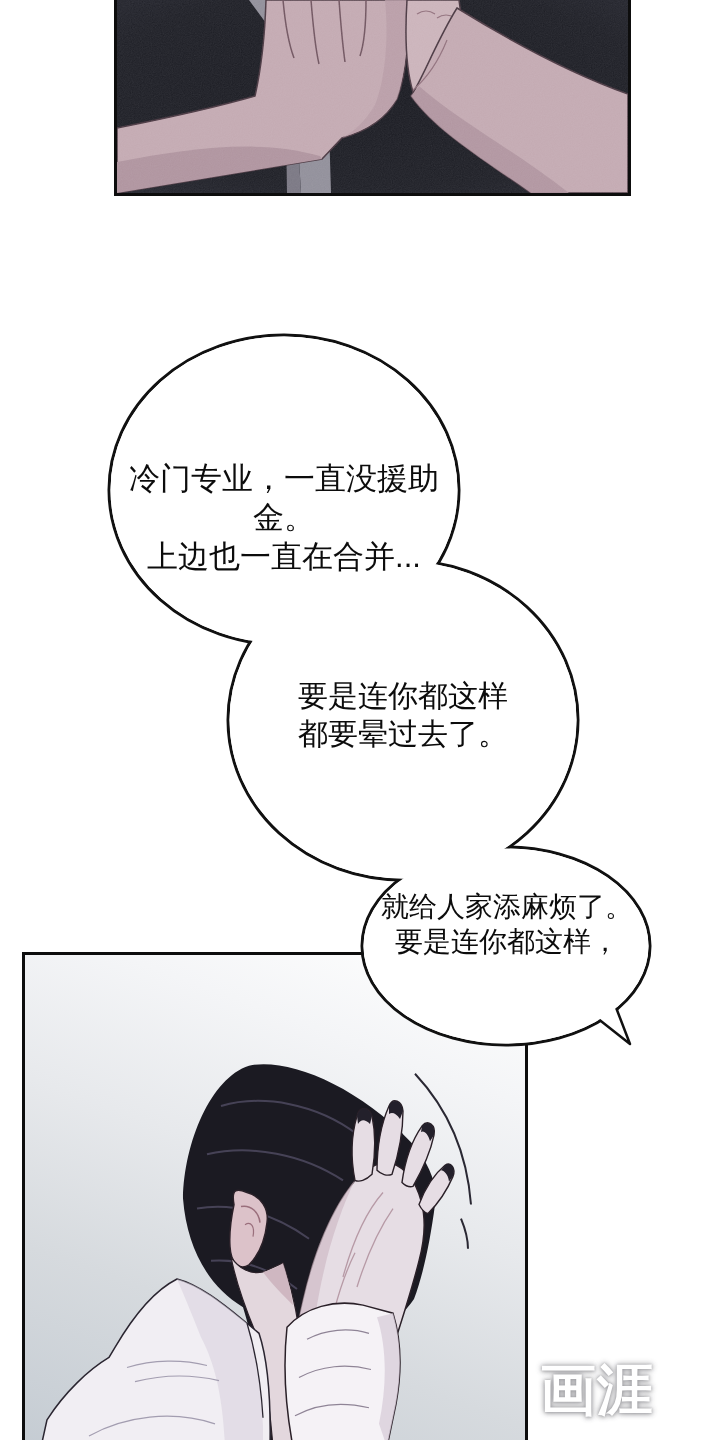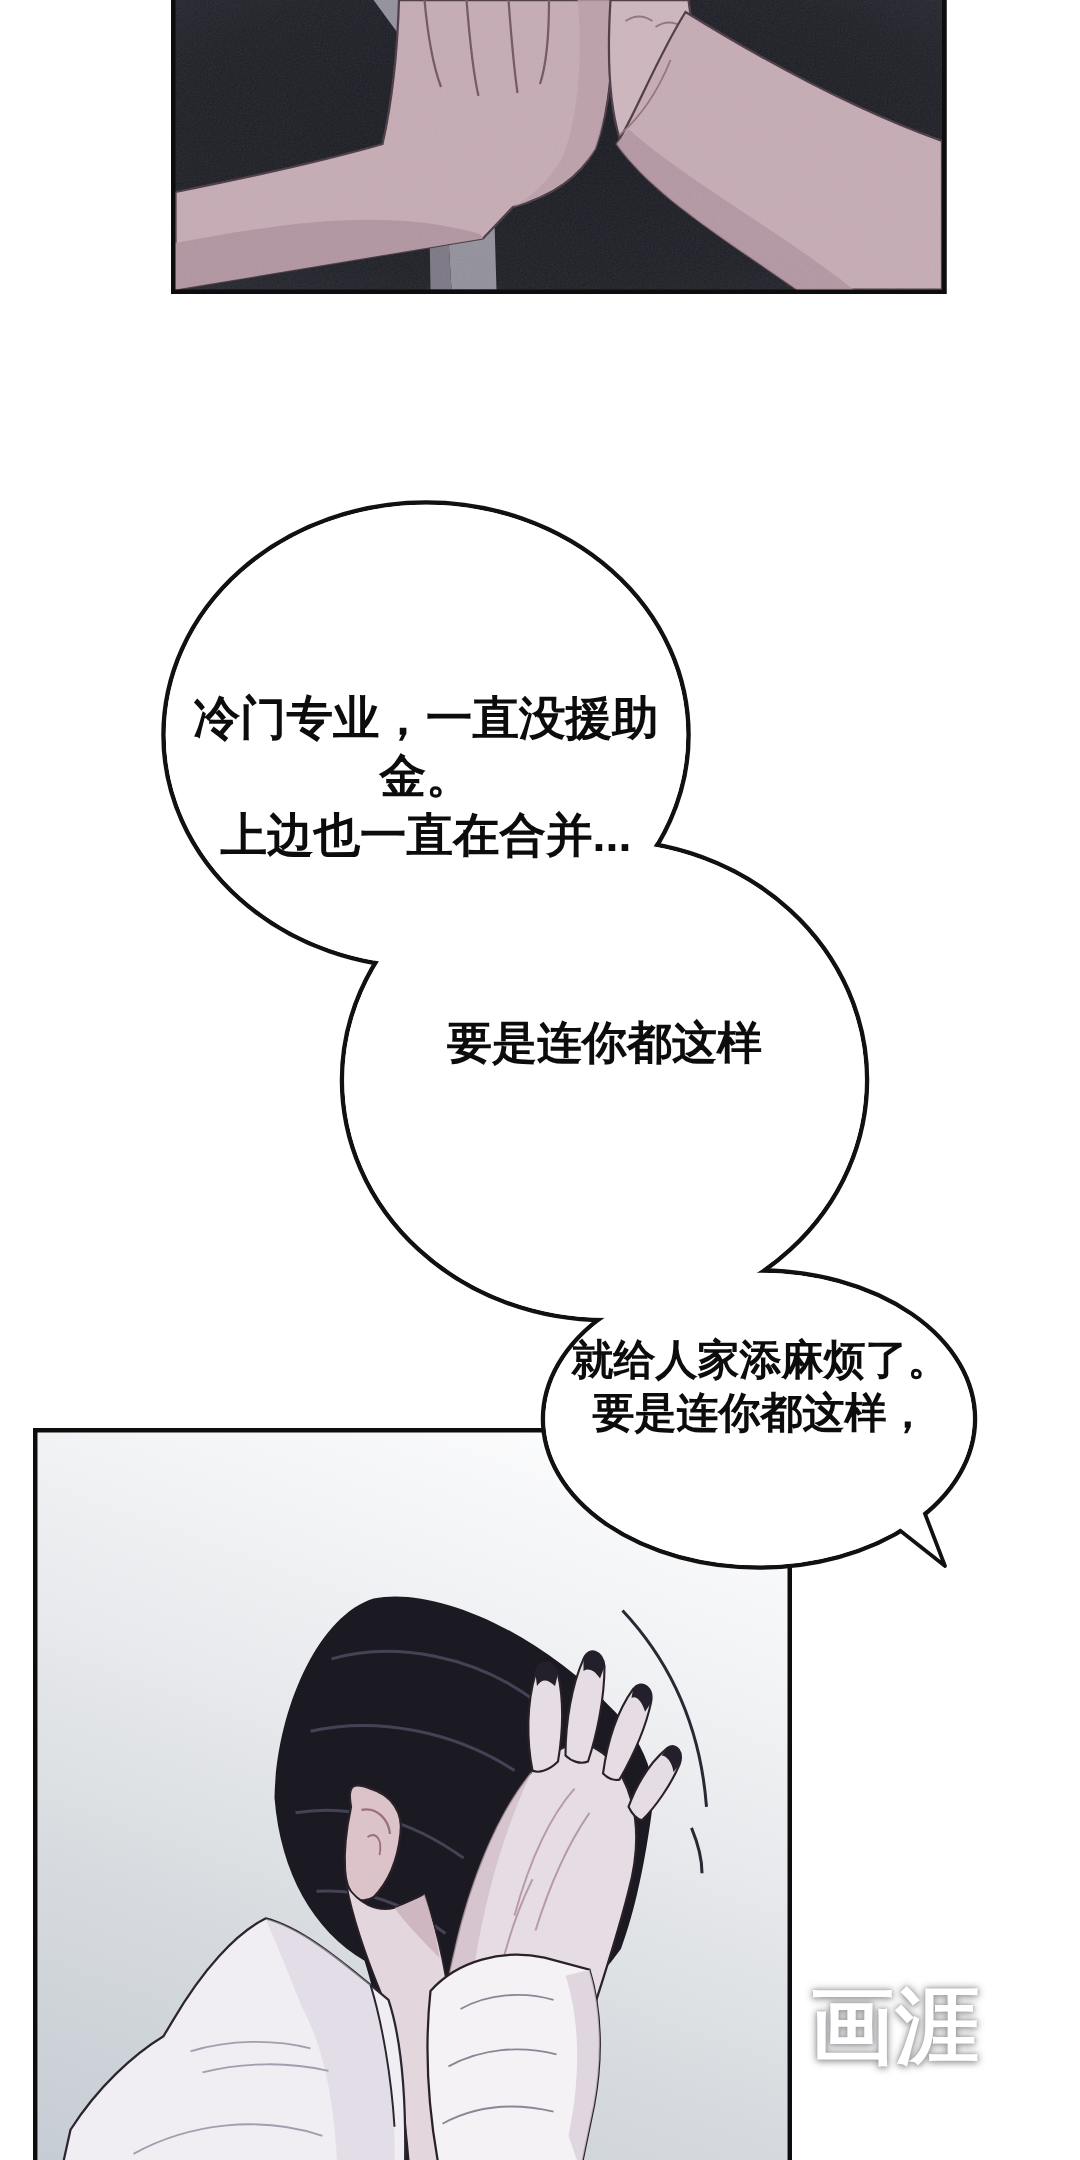--- a/index.html
+++ b/index.html
@@ -4,27 +4,27 @@
 <style>
   html,body{margin:0;padding:0;background:#ffffff;}
   .page{position:relative;width:720px;height:1440px;background:#ffffff;overflow:hidden;
         font-family:"Liberation Sans","DejaVu Sans",sans-serif;}
   .panel{position:absolute;box-sizing:content-box;}
   .panel-top{left:114px;top:-3px;width:511px;height:193px;border:3px solid #0d0d0d;background:#14151c;z-index:1;}
   .panel-bottom{left:22px;top:952px;width:500px;height:492px;border:3px solid #0d0d0d;border-bottom:none;z-index:1;
         background:linear-gradient(200deg,#ffffff 0%,#f4f5f7 22%,#e7e9ec 45%,#d6dade 70%,#c5ccd3 100%);}
   .panel svg{display:block;width:100%;height:100%;}
   .bubbles-layer{position:absolute;left:0;top:0;width:720px;height:1440px;z-index:2;pointer-events:none;}
-  .bubble-text{position:absolute;z-index:3;text-align:center;font-weight:700;color:#0c0c0c;}
+  .bubble-text{position:absolute;z-index:3;text-align:center;font-weight:400;color:#0c0c0c;}
   .bt1{left:104px;top:459px;width:360px;font-size:31px;line-height:39px;}
   .bt2{left:219px;top:677px;width:368px;font-size:30px;line-height:38px;}
   .bt3{left:357px;top:889px;width:300px;font-size:28px;line-height:35px;}
   .watermark{position:absolute;left:540px;top:1320px;z-index:4;color:#ffffff;
         text-shadow:0 0 6px rgba(148,148,152,.9),0 0 2px rgba(160,160,164,.75),0 1px 4px rgba(140,140,145,.6);}
-  .wm-logo{font-size:56px;font-weight:900;line-height:62px;letter-spacing:1px;}
+  .wm-logo{font-size:56px;font-weight:900;line-height:62px;letter-spacing:1px;margin-top:39px;}
   .wm-tag{font-size:27px;font-weight:700;margin-top:5px;letter-spacing:2px;}
 </style>
 </head>
 <body>
 
 <div class="page">
 
   <div class="panel panel-top">
     <svg viewBox="0 0 511 193" preserveAspectRatio="none">
       <defs>
@@ -149,20 +149,21 @@
       <ellipse cx="506" cy="946" rx="142.5" ry="97.5" fill="#ffffff"></ellipse>
     </g>
   </svg>
 
   <div class="bubble-text bt1">
     <div>冷门专业，一直没援助金。</div>
     <div>上边也一直在合并...</div>
   </div>
   <div class="bubble-text bt2">
     <div>要是连你都这样</div>
+    <div>都要晕过去了。</div>
   </div>
   <div class="bubble-text bt3">
     <div>就给人家添麻烦了。</div>
     <div>要是连你都这样，</div>
   </div>
 
   <div class="watermark">
     <div class="wm-logo">画涯</div>
   </div>
 

